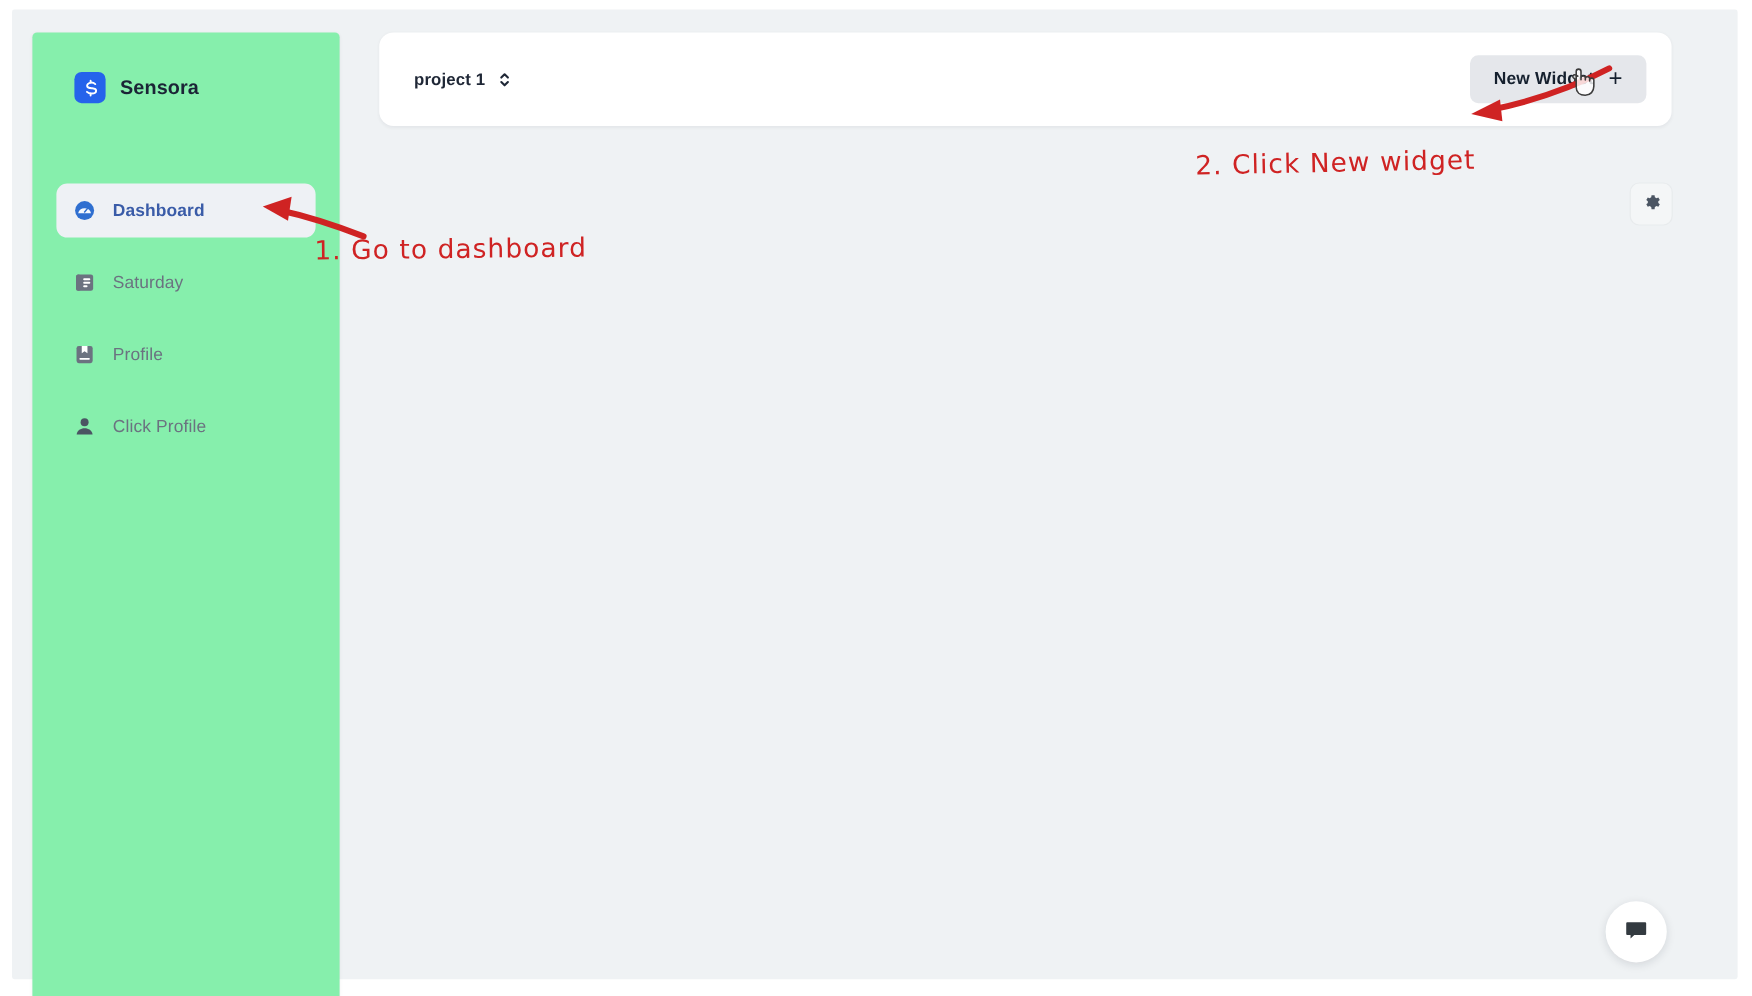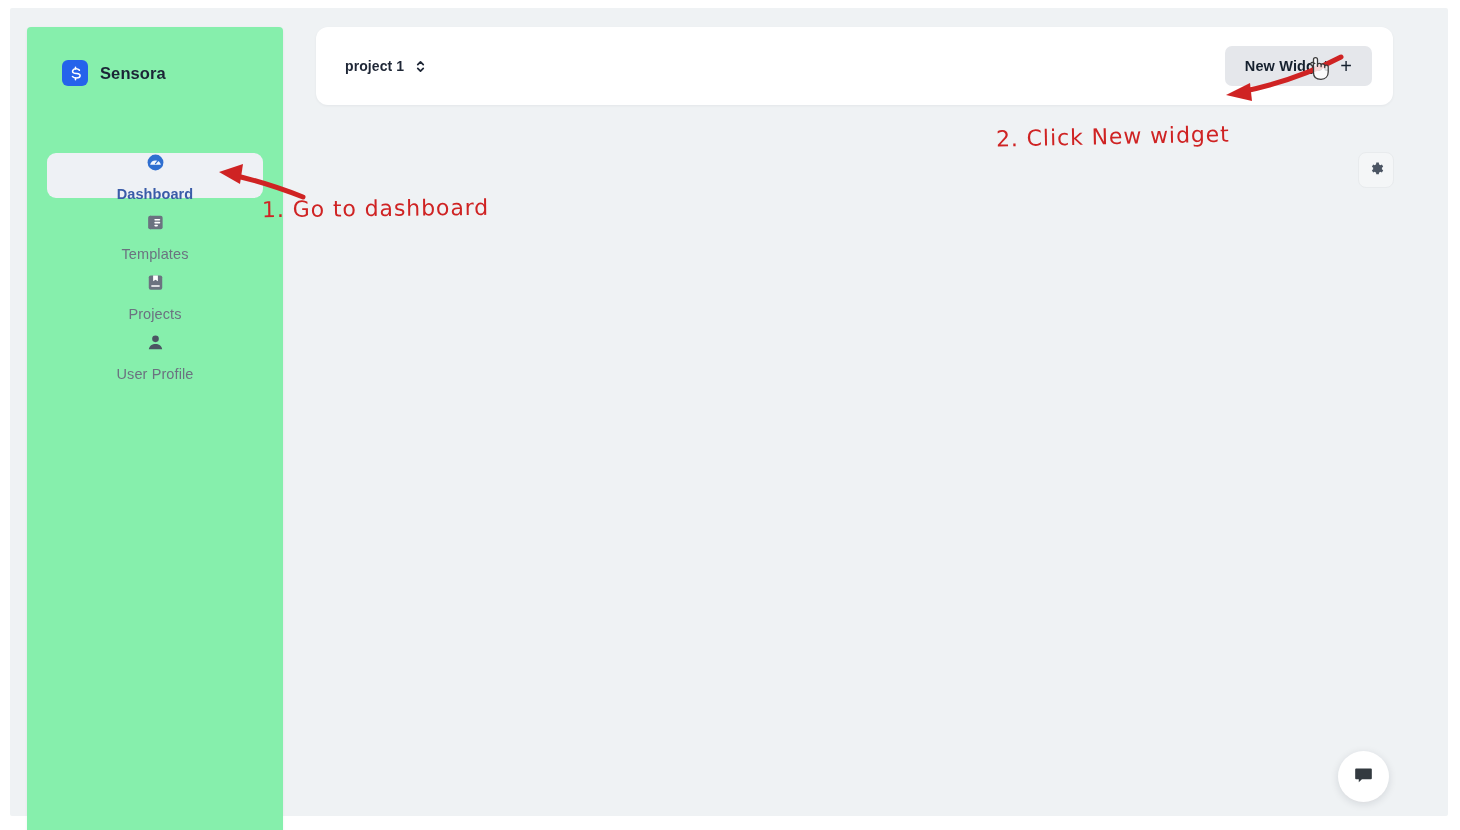--- a/index.html
+++ b/index.html
@@ -76,21 +76,20 @@
   .nav-item {
     position: relative;
     display: flex;
     align-items: center;
     gap: 14px;
     height: 45px;
     padding: 0 14px;
     border-radius: 9px;
     margin-bottom: 15px;
     cursor: pointer;
-    flex-direction: column;
   }
   .nav-item .nav-label {
     font-size: 14.5px;
     color: #6b7280;
     letter-spacing: .1px;
   }
   .nav-item.active {
     background: #eef1f5;
   }
   .nav-item.active .nav-label {
@@ -280,42 +279,42 @@
       <div class="nav-item">
         <span class="nav-icon">
           <svg width="19" height="19" viewBox="0 0 24 24" fill="#6b7280">
             <rect x="3" y="3.5" width="18" height="17" rx="2.4"></rect>
             <rect x="3" y="3.5" width="5" height="17" rx="2.4" fill="#6b7280"></rect>
             <rect x="10.5" y="7.5" width="7.5" height="2" rx="1" fill="#ffffff"></rect>
             <rect x="10.5" y="11.2" width="7.5" height="2" rx="1" fill="#ffffff"></rect>
             <rect x="10.5" y="14.9" width="4.6" height="2" rx="1" fill="#ffffff"></rect>
           </svg>
         </span>
-        <span class="nav-label">Templates</span>
+        <span class="nav-label">Saturday</span>
       </div>
 
       <div class="nav-item">
         <span class="nav-icon">
           <svg width="19" height="19" viewBox="0 0 24 24" fill="#6b7280">
             <rect x="3.5" y="3" width="17" height="18" rx="2.4"></rect>
             <path d="M9 3v7.5l3-2 3 2V3z" fill="#ffffff"></path>
             <rect x="6.5" y="15.5" width="11" height="1.8" rx=".9" fill="#ffffff"></rect>
           </svg>
         </span>
-        <span class="nav-label">Projects</span>
+        <span class="nav-label">Profile</span>
       </div>
 
       <div class="nav-item">
         <span class="nav-icon">
           <svg width="19" height="19" viewBox="0 0 24 24" fill="#4b5563">
             <circle cx="12" cy="7.4" r="4.2"></circle>
             <path d="M3.6 20.4c.6-4.4 4.2-6.6 8.4-6.6s7.8 2.2 8.4 6.6z"></path>
           </svg>
         </span>
-        <span class="nav-label">User Profile</span>
+        <span class="nav-label">Click Profile</span>
       </div>
 
     </nav>
   </aside>
 
   <header class="topbar">
 
     <div class="project-select">
       <span class="project-label">project 1</span>
       <span class="updown-icon">

